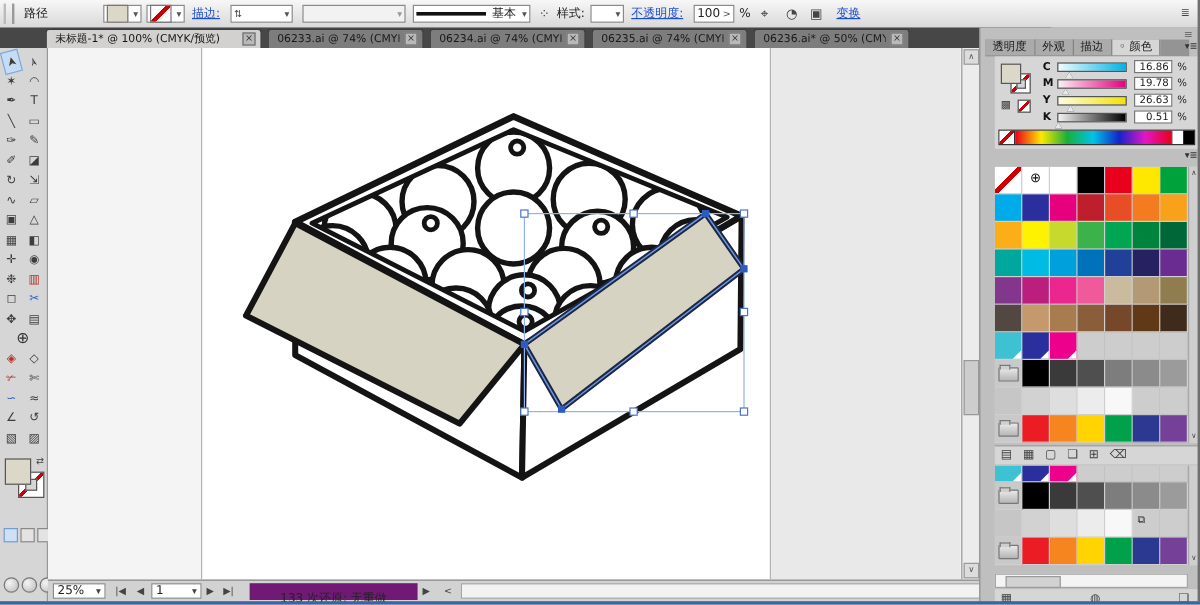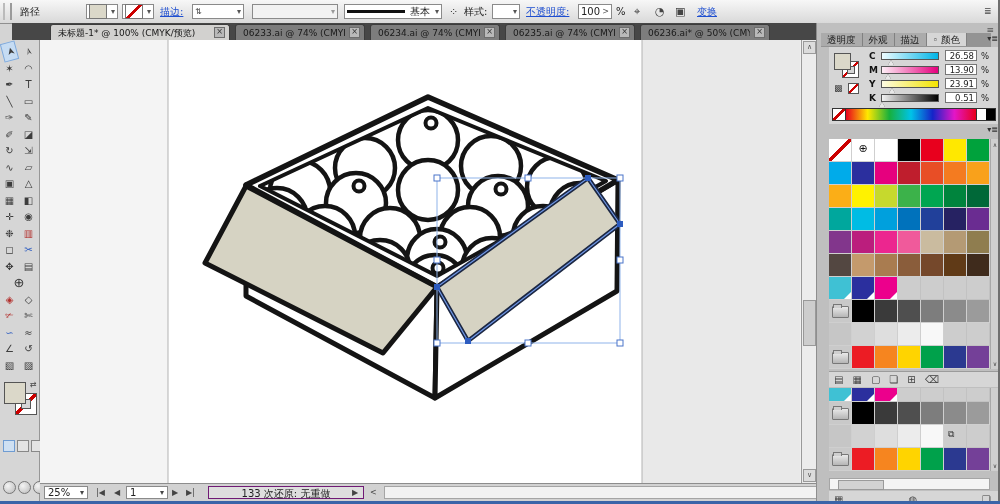--- a/index.html
+++ b/index.html
@@ -13,21 +13,21 @@
   .cb-link{color:#1f4fd0;text-decoration:underline;cursor:pointer;}
   .cb-label{color:#222;}
   .combo{background:#fff;border:1px solid #8a8a8a;display:flex;align-items:center;justify-content:space-between;padding:0 2px;box-sizing:border-box;}
   .combo .dd{color:#555;font-size:8px;}
   .swbox{width:16px;height:13px;border:1px solid #777;display:inline-block;vertical-align:middle;}
   .none-sw{background:linear-gradient(135deg,#fff 42%,#c00 42%,#c00 58%,#fff 58%);}
   .grip{position:absolute;left:3px;top:3px;width:5px;height:17px;border-left:2px solid #bbb;border-right:2px solid #9a9a9a;}
   .lineprev{display:inline-block;width:58px;height:3px;background:#111;vertical-align:middle;}
   .cb-icon{color:#444;font-size:11px;}
   
-  .tab-bar{position:absolute;left:12px;top:23px;width:876px;height:17px;background:#474747;}
+  .tab-bar{position:absolute;left:0;top:23px;width:876px;height:17px;background:#474747;}
   .doc-tab{position:absolute;top:1px;height:16px;line-height:16px;background:#7d7d7d;color:#191919;
     font-size:9px;padding:0 4px 0 7px;border-radius:3px 3px 0 0;border:1px solid #3c3c3c;border-bottom:none;
     white-space:nowrap;overflow:hidden;box-sizing:border-box;display:flex;align-items:center;gap:4px;}
   .doc-tab.active{background:#d2d1cf;color:#161616;}
   .doc-close{display:inline-block;width:9px;height:9px;line-height:8px;text-align:center;font-size:8px;
     background:#b9b9b9;border:1px solid #6d6d6d;color:#333;}
   
   .toolbar{position:absolute;left:0;top:40px;width:40px;height:461px;background:#d6d6d6;
     border-right:1px solid #979797;box-sizing:border-box;}
   .t-row{display:flex;height:16.5px;}
@@ -365,21 +365,21 @@
       <span class="sb-arrow">▾</span>
     </span>
     <span class="sb-item sb-arrow" style="left:56px">|◀</span>
     <span class="sb-item sb-arrow" style="left:74px">◀</span>
     <span class="sb-item sb-box" style="left:86px;width:42px">
       <span>1</span>
       <span class="sb-arrow">▾</span>
     </span>
     <span class="sb-item sb-arrow" style="left:132px">▶</span>
     <span class="sb-item sb-arrow" style="left:146px">▶|</span>
-    <span class="sb-item" style="left:168px;width:156px;text-align:center;background:#dedede;border:1px solid #701a75;box-sizing:border-box">133 次还原: 无重做</span>
+    <span class="sb-item" style="left:168px;width:140px;text-align:center;background:#dedede;border:7px solid #701a75;box-sizing:border-box">133 次还原: 无重做</span>
     <span class="sb-item sb-arrow" style="left:312px">▶</span>
     <span class="sb-item sb-arrow" style="left:330px">&lt;</span>
     <span class="sb-track"></span>
   </div>
 
   <div class="dock">
     <span class="dock-top-icon">≡</span>
 
     <div class="pgroup-tabs" style="top:10px" id="color-tabs">
         <span class="ptab">透明度</span>
@@ -393,35 +393,35 @@
       <div class="proxy-stroke">
           <i></i>
         </div>
       <span class="mini-icon" style="left:5px;top:36px">▩</span>
       <span class="mini-icon" style="left:19px;top:36px;width:9px;height:9px;display:inline-block;border:1px solid #555;background:linear-gradient(135deg,#fff 42%,#c00 42%,#c00 58%,#fff 58%)"></span>
       <div id="sliders">
           <div class="slider-row" style="top: 4px;">
             <span class="sl-ch">C</span>
             <span class="sl-bar" style="background:linear-gradient(to right,#eefcff,#00b4e6)"></span>
             <span class="sl-tri" style="left:18.7788px"></span>
-            <span class="sl-val">26.58</span>
+            <span class="sl-val">16.86</span>
             <span class="sl-pct">%</span>
           </div>
           <div class="slider-row" style="top: 18px;">
             <span class="sl-ch">M</span>
             <span class="sl-bar" style="background:linear-gradient(to right,#fdeef6,#e6007e)"></span>
             <span class="sl-tri" style="left:15.5946px"></span>
-            <span class="sl-val">13.90</span>
+            <span class="sl-val">19.78</span>
             <span class="sl-pct">%</span>
           </div>
           <div class="slider-row" style="top: 32px;">
             <span class="sl-ch">Y</span>
             <span class="sl-bar" style="background:linear-gradient(to right,#fdfbe2,#f3e300)"></span>
             <span class="sl-tri" style="left:20.3738px"></span>
-            <span class="sl-val">23.91</span>
+            <span class="sl-val">26.63</span>
             <span class="sl-pct">%</span>
           </div>
           <div class="slider-row" style="top: 46px;">
             <span class="sl-ch">K</span>
             <span class="sl-bar" style="background:linear-gradient(to right,#f2f2f2,#000)"></span>
             <span class="sl-tri" style="left:9.6844px"></span>
             <span class="sl-val">0.51</span>
             <span class="sl-pct">%</span>
           </div>
         </div>

